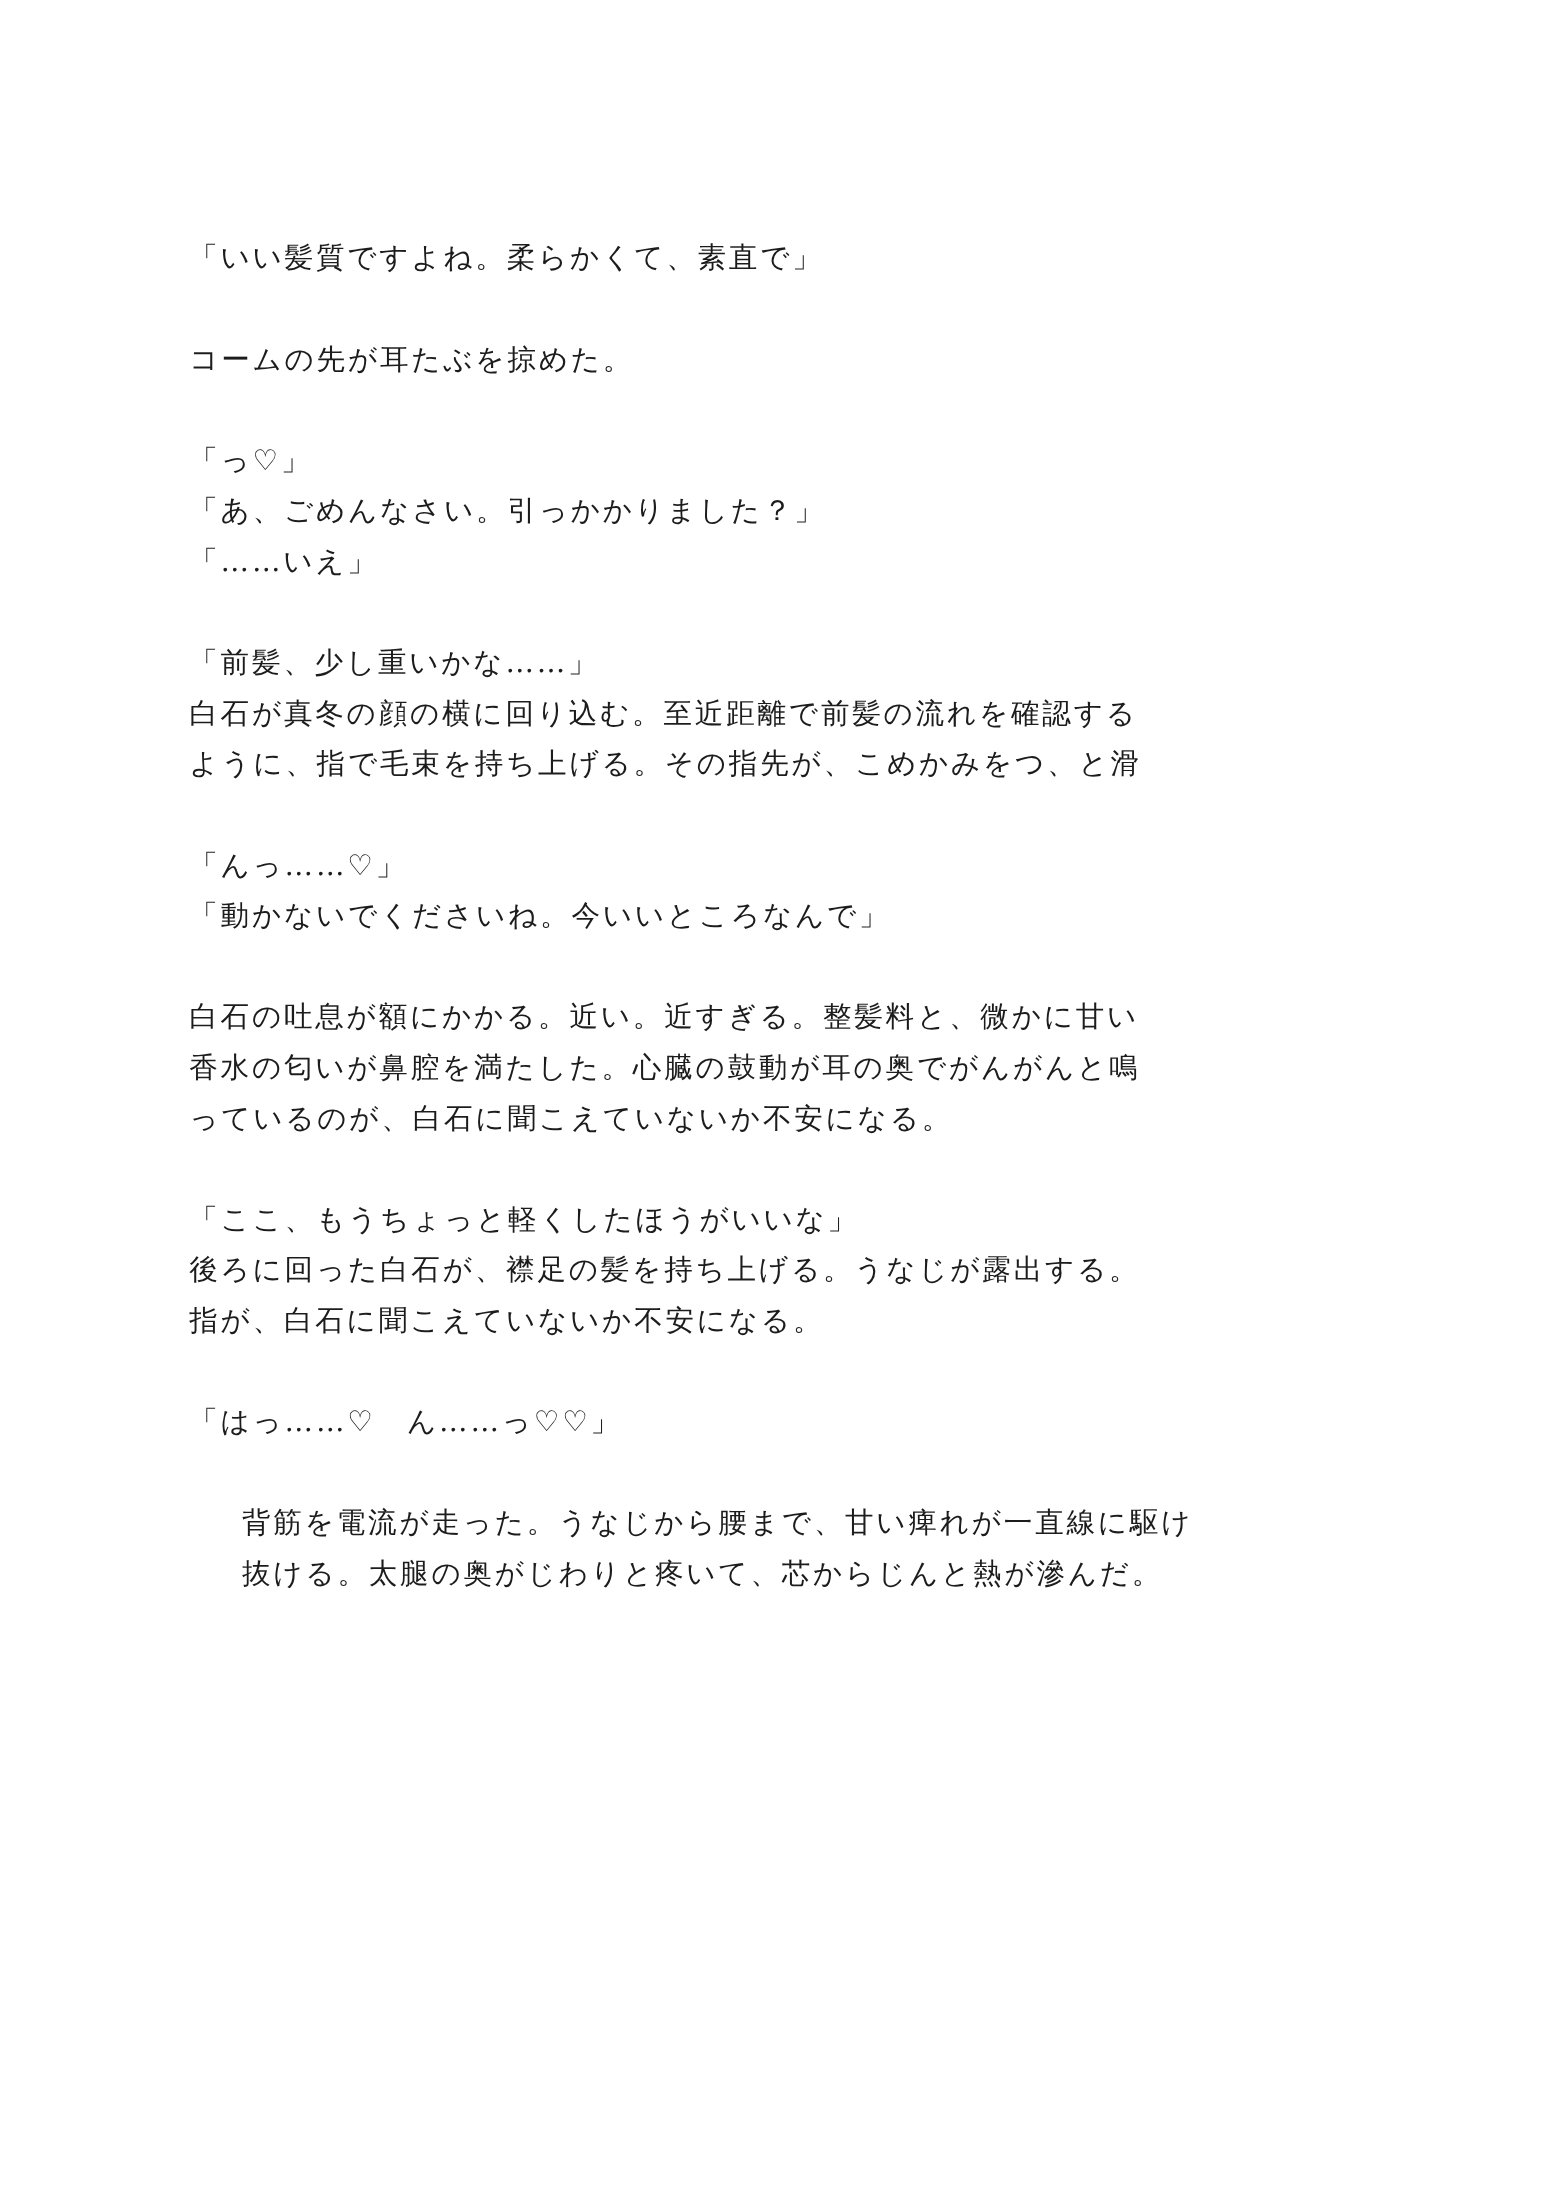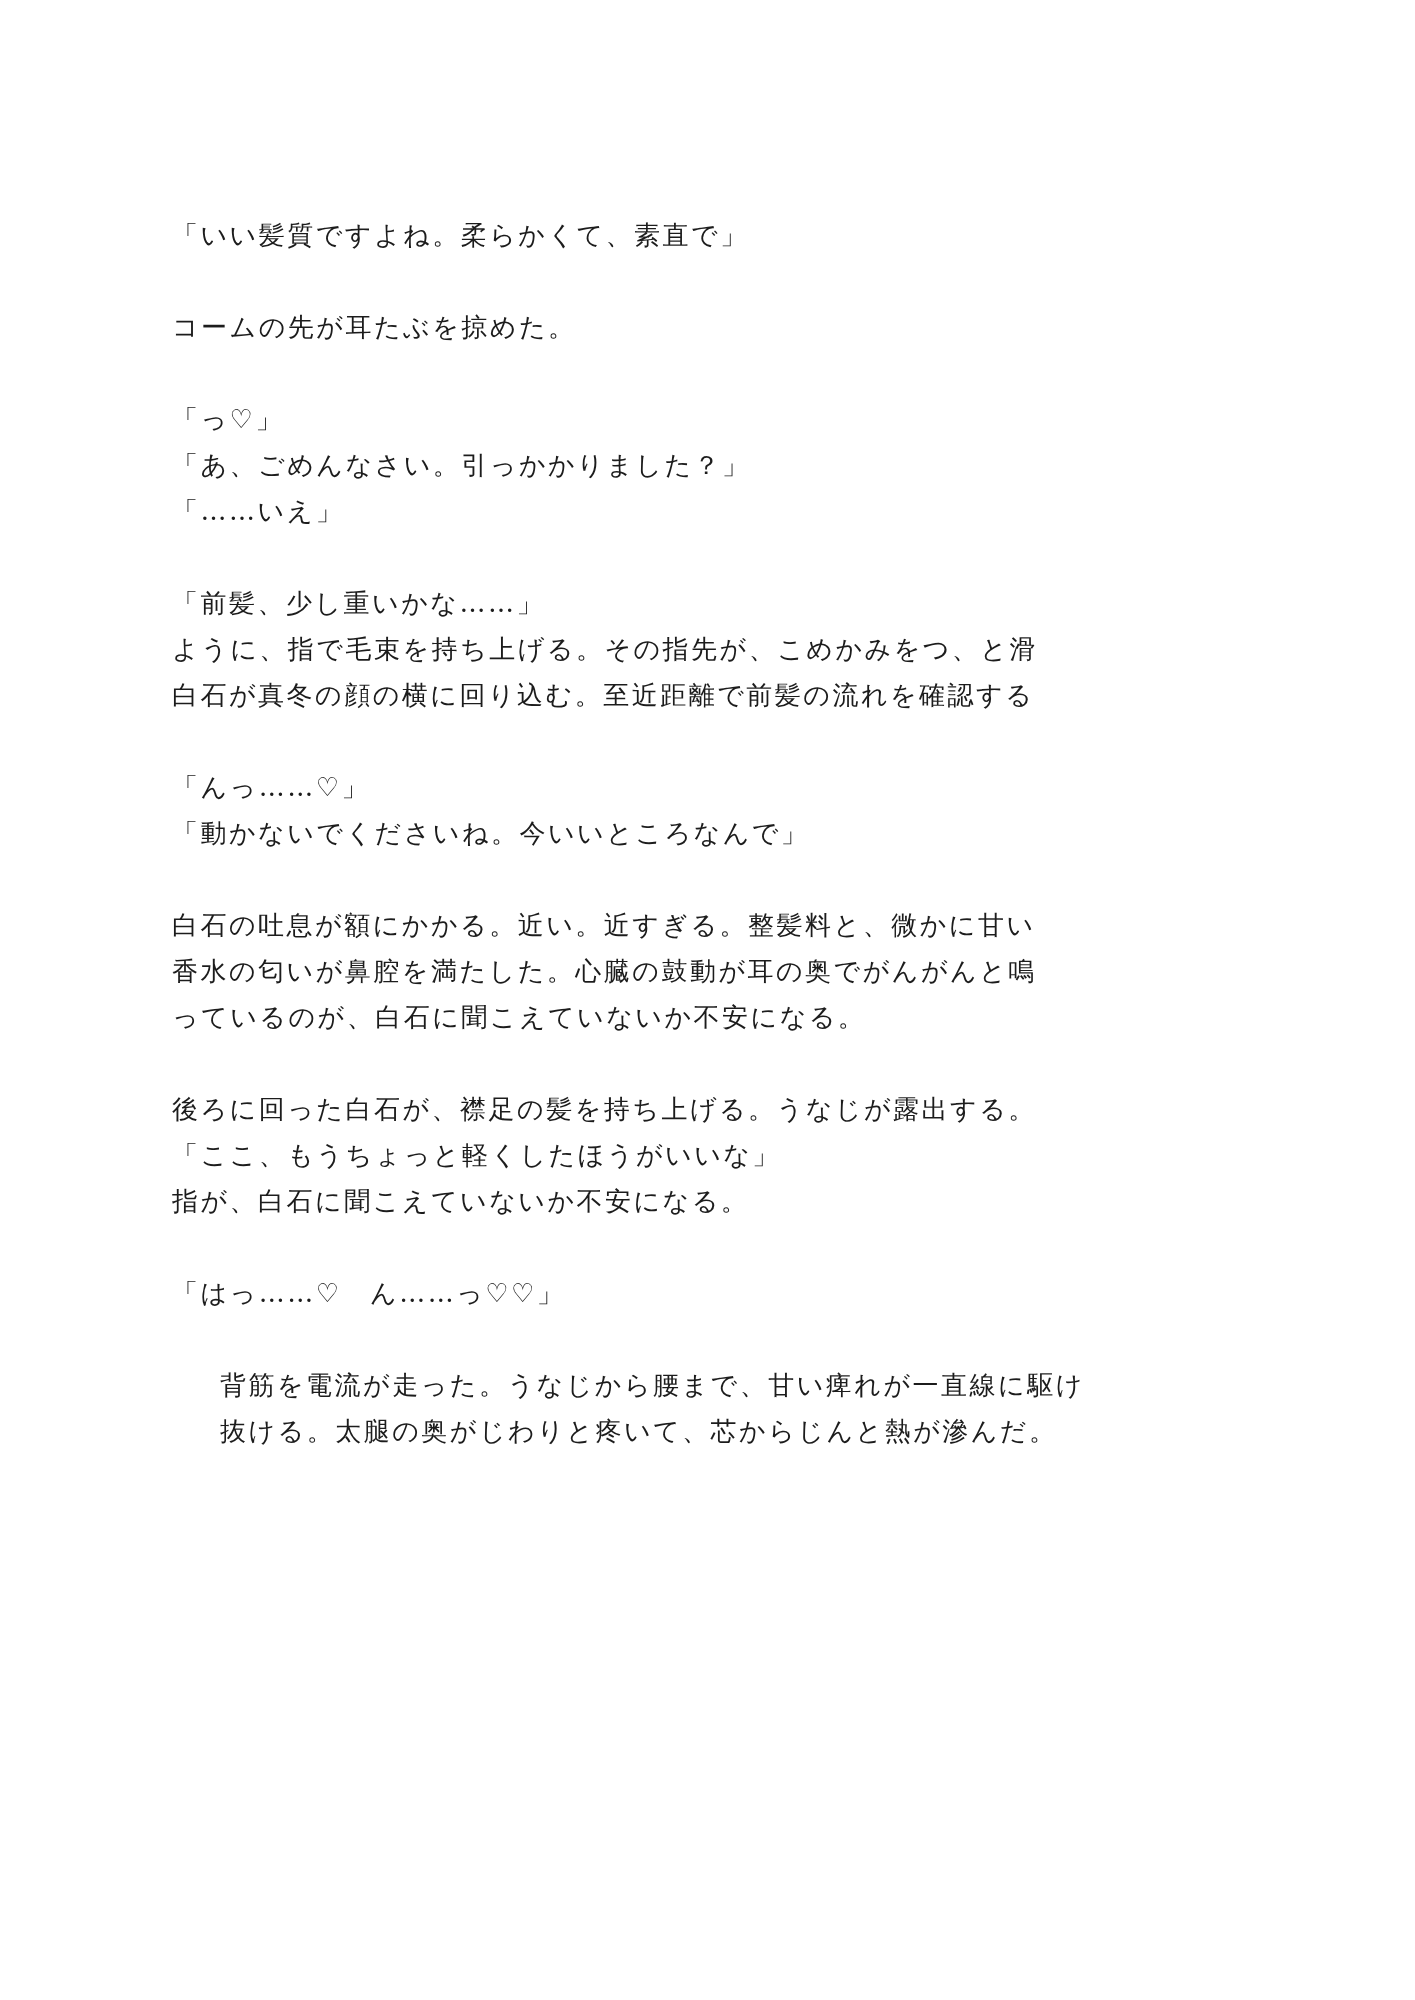--- a/index.html
+++ b/index.html
@@ -49,35 +49,35 @@
       <div class="paragraph">
         <div class="text-line">コームの先が耳たぶを掠めた。</div>
       </div>
       <div class="paragraph">
         <div class="text-line">「っ♡」</div>
         <div class="text-line">「あ、ごめんなさい。引っかかりました？」</div>
         <div class="text-line">「……いえ」</div>
       </div>
       <div class="paragraph">
         <div class="text-line">「前髪、少し重いかな……」</div>
+        <div class="text-line">白石が真冬の顔の横に回り込む。至近距離で前髪の流れを確認する</div>
         <div class="text-line">ように、指で毛束を持ち上げる。その指先が、こめかみをつ、と滑</div>
-        <div class="text-line">白石が真冬の顔の横に回り込む。至近距離で前髪の流れを確認する</div>
       </div>
       <div class="paragraph">
         <div class="text-line">「んっ……♡」</div>
         <div class="text-line">「動かないでくださいね。今いいところなんで」</div>
       </div>
       <div class="paragraph">
         <div class="text-line">白石の吐息が額にかかる。近い。近すぎる。整髪料と、微かに甘い</div>
         <div class="text-line">香水の匂いが鼻腔を満たした。心臓の鼓動が耳の奥でがんがんと鳴</div>
         <div class="text-line">っているのが、白石に聞こえていないか不安になる。</div>
       </div>
       <div class="paragraph">
+        <div class="text-line">「ここ、もうちょっと軽くしたほうがいいな」</div>
         <div class="text-line">後ろに回った白石が、襟足の髪を持ち上げる。うなじが露出する。</div>
-        <div class="text-line">「ここ、もうちょっと軽くしたほうがいいな」</div>
         <div class="text-line">指が、白石に聞こえていないか不安になる。</div>
       </div>
       <div class="paragraph">
         <div class="text-line">「はっ……♡　ん……っ♡♡」</div>
       </div>
       <div class="paragraph">
         <div class="text-line">背筋を電流が走った。うなじから腰まで、甘い痺れが一直線に駆け</div>
         <div class="text-line">抜ける。太腿の奥がじわりと疼いて、芯からじんと熱が滲んだ。</div>
       </div>
     </div>

